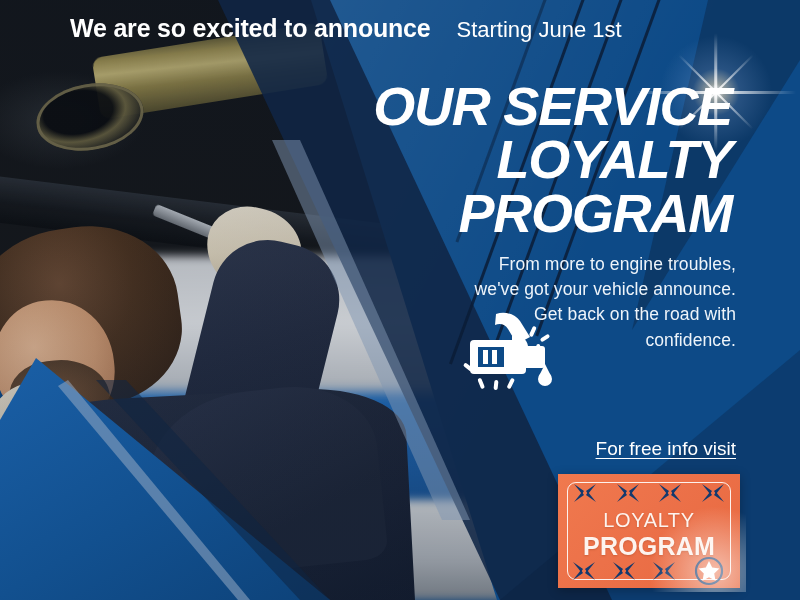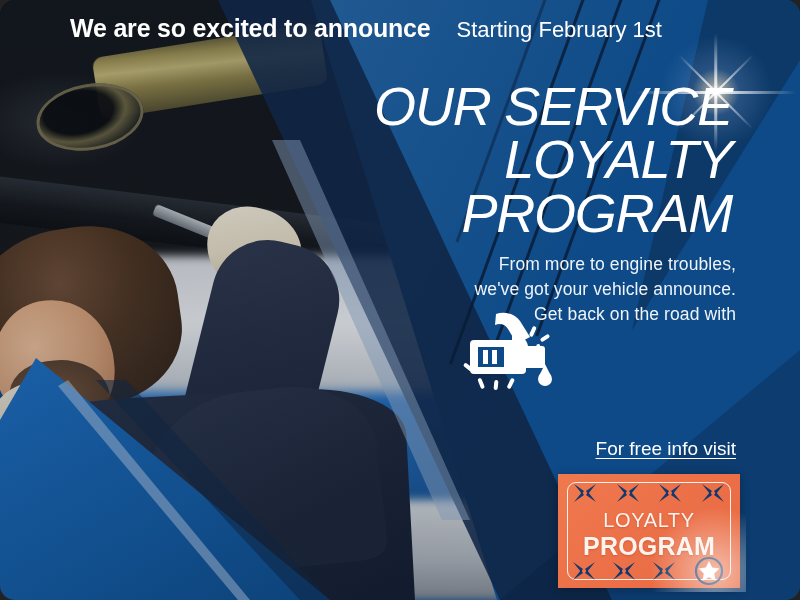--- a/index.html
+++ b/index.html
@@ -1,21 +1,20 @@
 <!DOCTYPE html>
 <html><head>
 <meta charset="utf-8">
 <style>
   html,body{margin:0;padding:0;background:#222;}
   *{box-sizing:border-box;}
   #stage{
     position:relative;width:800px;height:600px;overflow:hidden;
     background:#0d4a87;
     font-family:"Liberation Sans","DejaVu Sans",sans-serif;
-    border-radius:15px;
     -webkit-font-smoothing:antialiased;
   }
 
   
   .photo{position:absolute;left:0;top:0;width:520px;height:600px;overflow:hidden;}
   .photo-layer{position:absolute;inset:0;}
 
   
   .p-under{
     background:
@@ -201,21 +200,21 @@
   .flare i.d1{width:104px;height:1.6px;margin-left:-52px;margin-top:-1px;transform:rotate(45deg);}
   .flare i.d2{width:104px;height:1.6px;margin-left:-52px;margin-top:-1px;transform:rotate(-45deg);}
 
   
   .top-row{position:absolute;left:70px;top:14px;width:700px;display:flex;align-items:baseline;gap:26px;}
   .kicker{font-size:25px;font-weight:700;color:#fff;letter-spacing:-.2px;white-space:nowrap;}
   .kicker2{font-size:22px;font-weight:400;color:#fff;letter-spacing:0;white-space:nowrap;}
 
   .headline{
     position:absolute;right:68px;top:80px;width:420px;text-align:right;
-    font-style:italic;font-weight:400;color:#fff;
+    font-style:italic;font-weight:700;color:#fff;
     font-size:54px;line-height:.99;letter-spacing:-1.2px;
   }
   .headline div{white-space:nowrap;}
 
   .body-copy{
     position:absolute;right:64px;top:252px;width:300px;text-align:right;
     font-size:17.5px;line-height:1.44;color:#eef4fa;font-weight:300;letter-spacing:.1px;
   }
   .offer{
     position:absolute;right:66px;top:388px;width:320px;text-align:right;
@@ -304,33 +303,34 @@
 
   <div class="flare">
     <i class="h"></i>
       <i class="v"></i>
       <i class="d1"></i>
       <i class="d2"></i>
   </div>
 
   <div class="top-row">
     <div class="kicker">We are so excited to announce</div>
-    <div class="kicker2">Starting February 1st</div>
+    <div class="kicker2">Starting June 1st</div>
   </div>
 
   <div class="headline">
     <div>OUR SERVICE</div>
     <div>LOYALTY</div>
     <div>PROGRAM</div>
   </div>
 
   <div class="body-copy">
     <div>From more to engine troubles,</div>
     <div>we've got your vehicle announce.</div>
     <div>Get back on the road with</div>
+    <div>confidence.</div>
   </div>
 
 
   <div class="visit">
     <span>For free info visit </span>
   </div>
 
   <div class="oilcan">
     <svg viewBox="0 0 106 96" width="106" height="96">
       <g fill="#ffffff">

